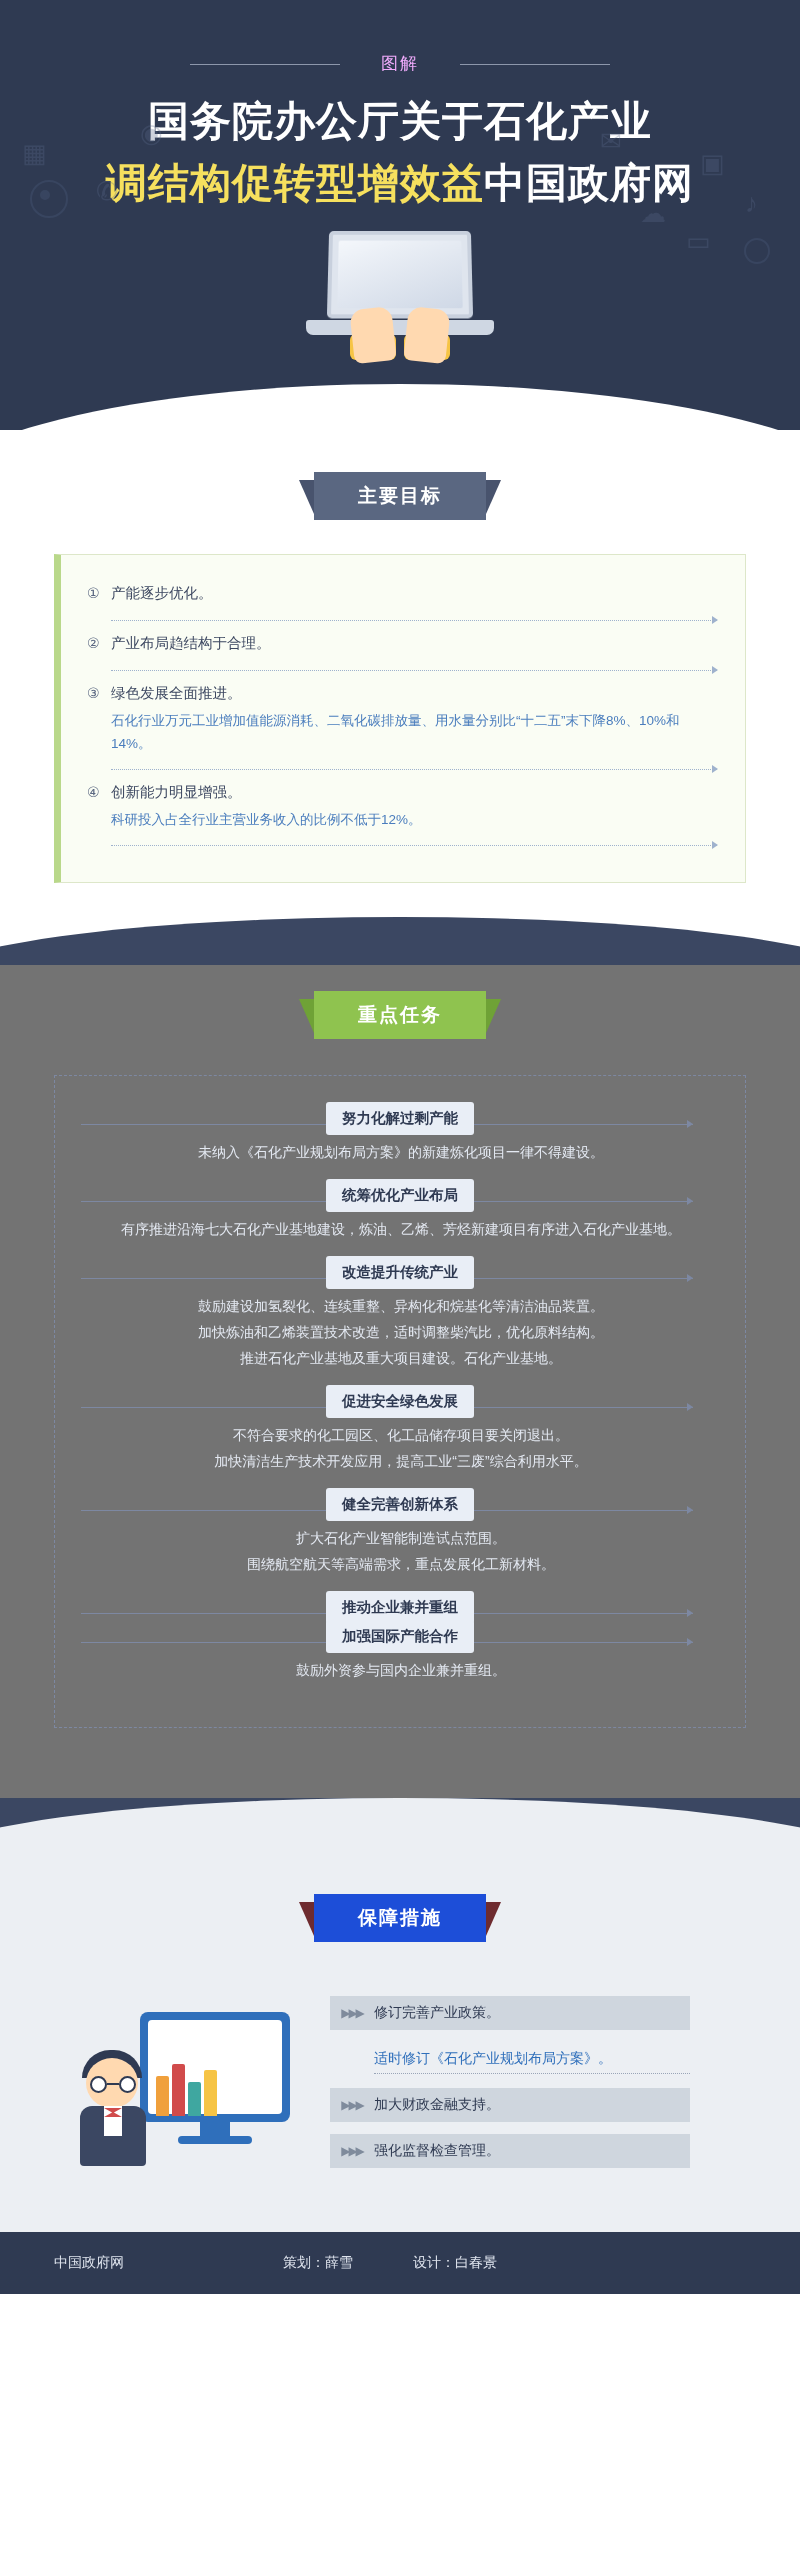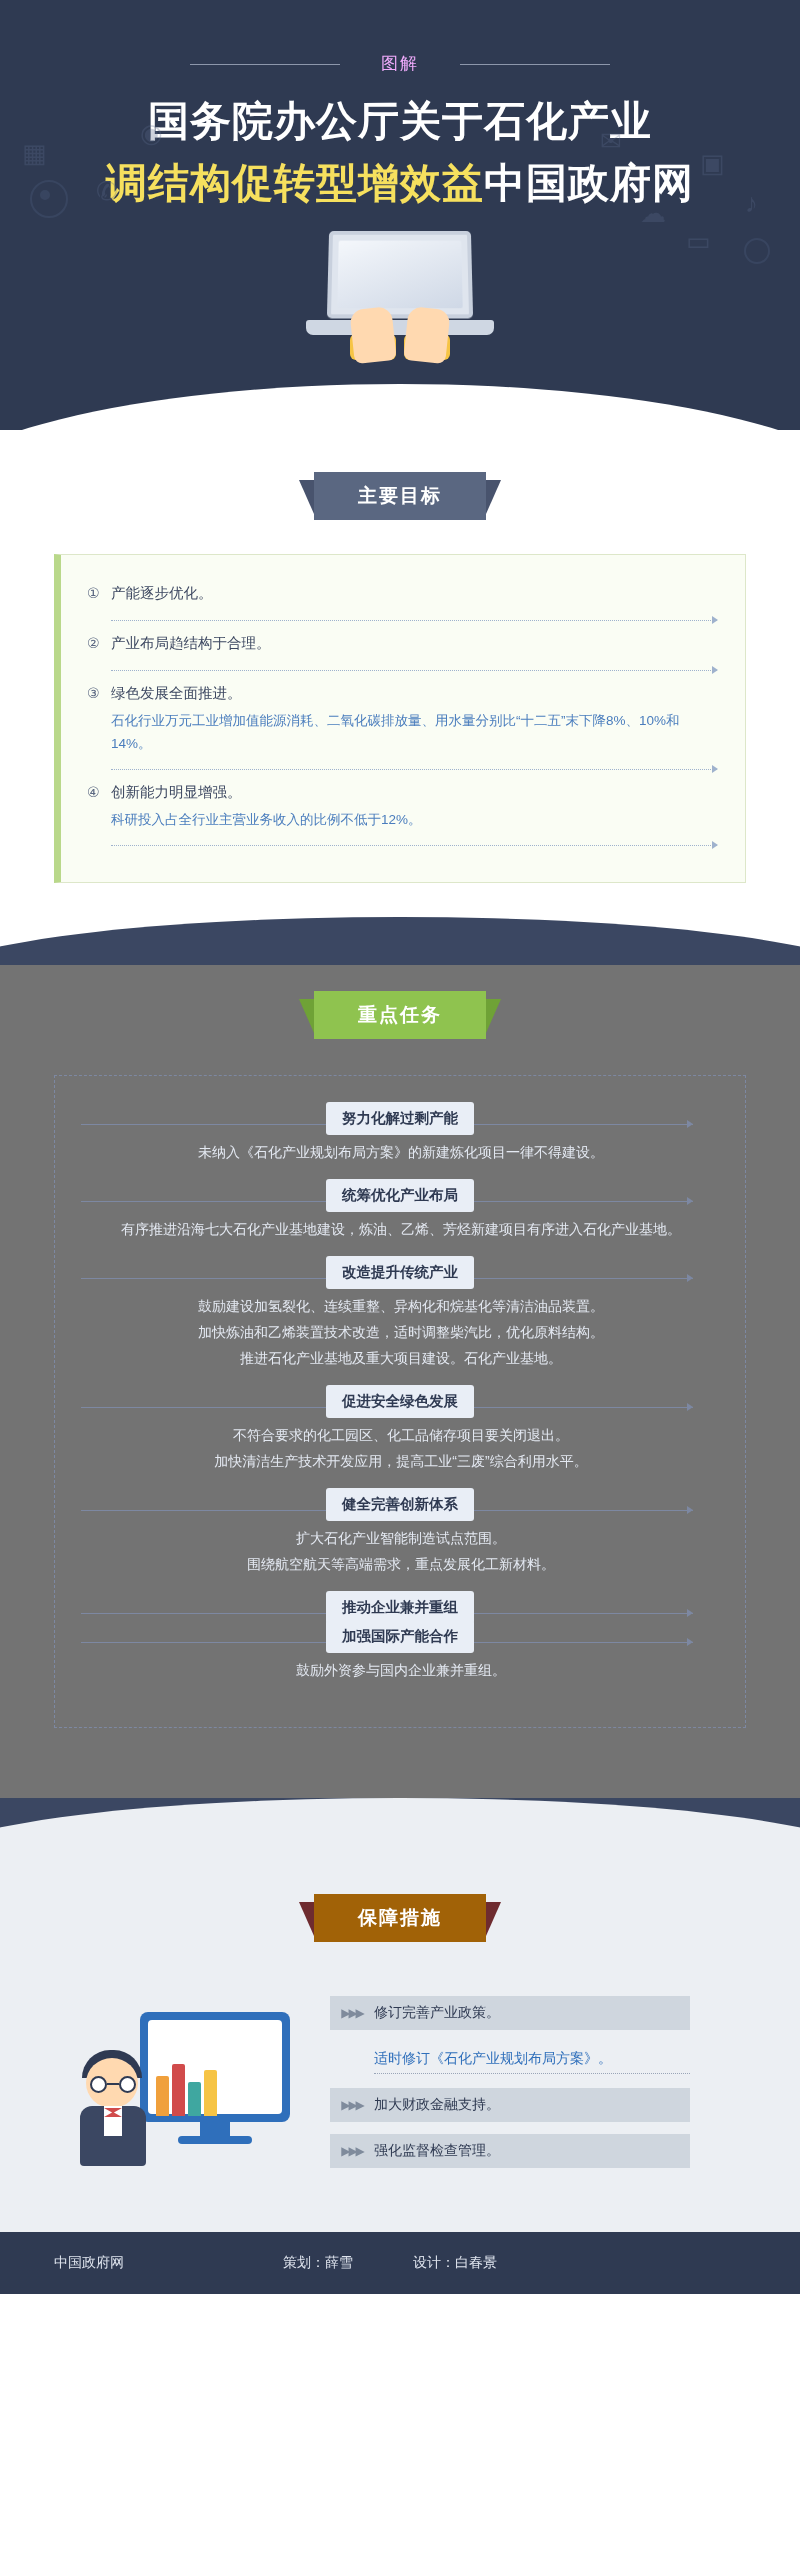--- a/index.html
+++ b/index.html
@@ -164,21 +164,21 @@
     border-color: transparent #48536d transparent transparent;
   }
   .ribbon:after {
     right: -15px;
     border-width: 34px 15px 0 0;
     border-color: #48536d transparent transparent transparent;
   }
   .ribbon.green { background: #8fc34f; }
   .ribbon.green:before { border-right-color:#6fa236; }
   .ribbon.green:after { border-top-color:#6fa236; }
-  .ribbon.maroon { background: #a16207; text-align: center; }
+  .ribbon.maroon { background: #1d4ed8; text-align: center; }
   .ribbon.maroon:before { border-right-color:#6e2b2f; }
   .ribbon.maroon:after { border-top-color:#6e2b2f; }
 
   .goals-card {
     margin: 34px 54px 0;
     background: #fafdf4;
     border: 1px solid #dde7c9;
     border-left: 7px solid #b9d88a;
     padding: 26px 28px 26px 26px;
     min-height: 230px;

